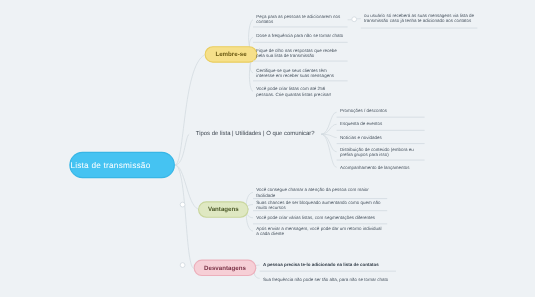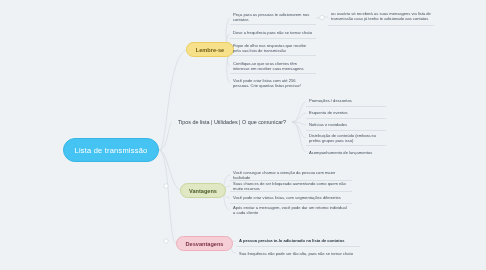--- a/index.html
+++ b/index.html
@@ -36,21 +36,20 @@
   }
   
   .root {
     left: 63px;
     top: 138px;
     width: 96px;
     height: 24px;
     border-radius: 12px;
     background: #45c3f2;
     border: 1px solid #37b6e6;
-    justify-content: center;
     color: #ffffff;
     font-size: 7.5px;
     letter-spacing: 0.2px;
   }
   
   .pill {
     border-radius: 9px;
     height: 15px;
     justify-content: center;
     font-size: 5.6px;

